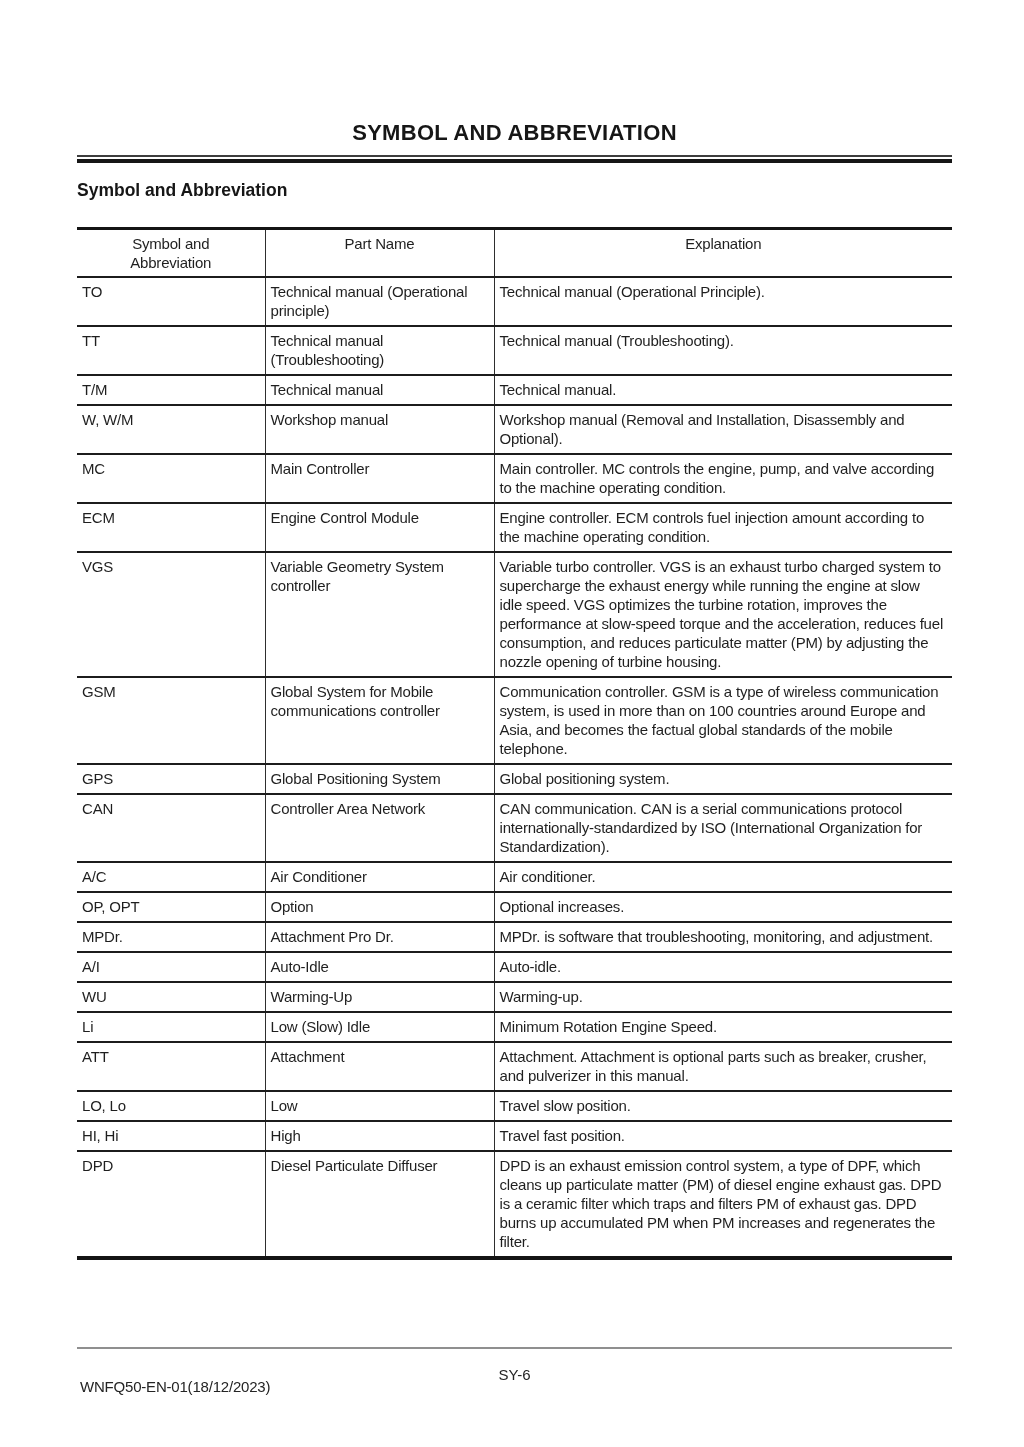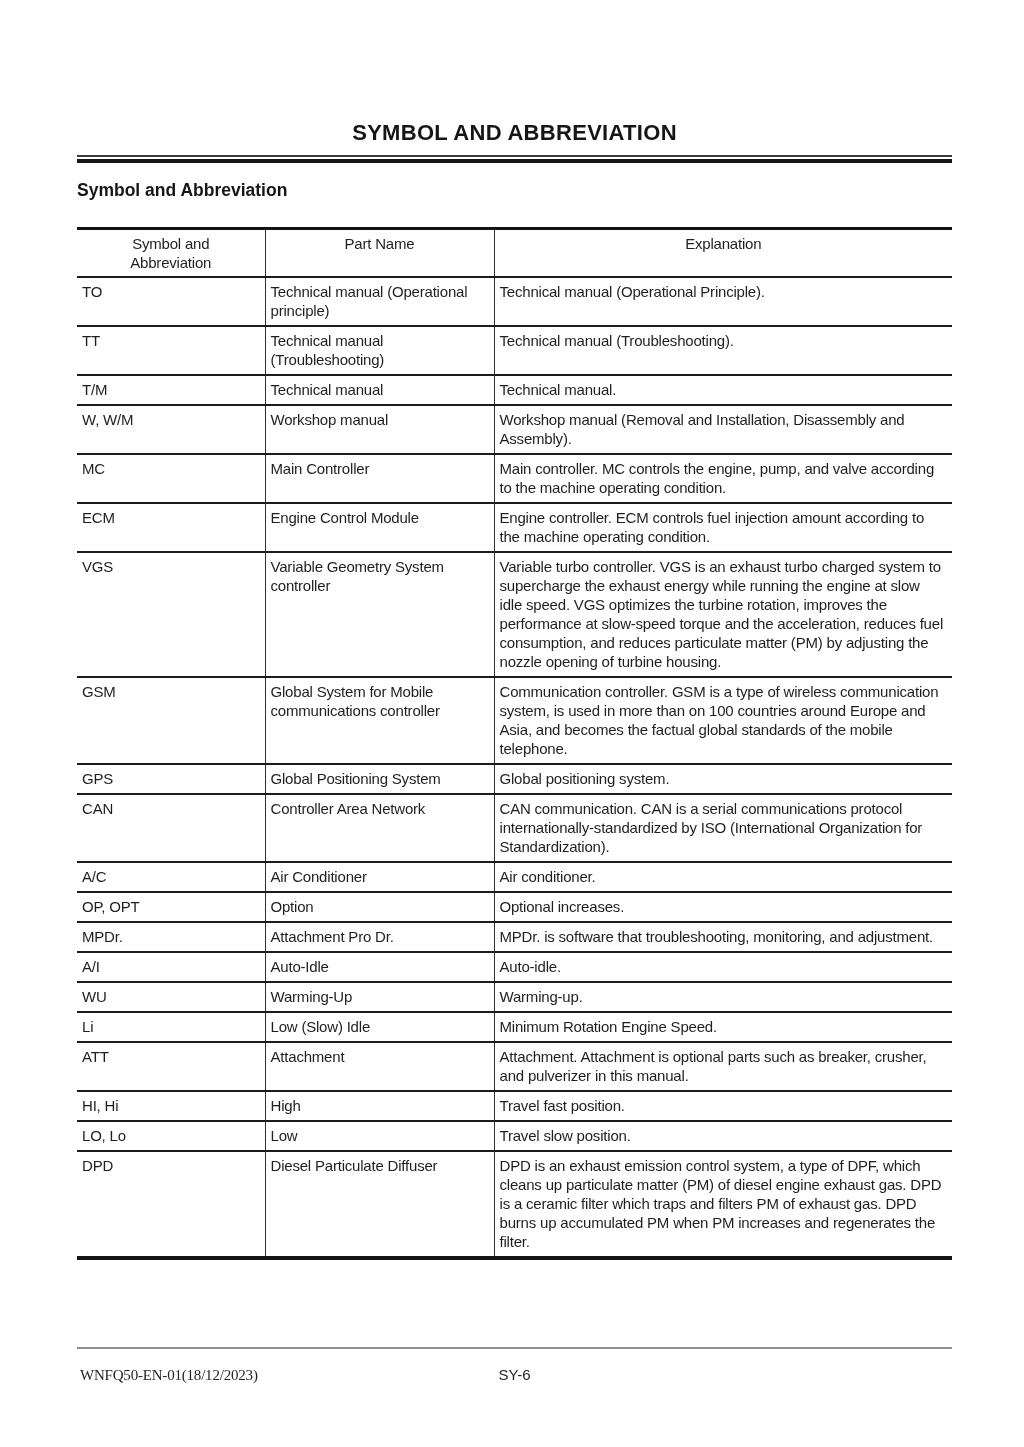--- a/index.html
+++ b/index.html
@@ -88,23 +88,22 @@
     border-top: 2px solid #8f8f8f;
   }
   .footer-row {
     position: relative;
     margin-top: 17px;
     height: 18px;
   }
   .footer-doc-code {
     position: absolute;
     left: 3px;
-    top: 0;
+    top: 12px;
     letter-spacing: -0.2px;
-    font-family: Liberation Serif, serif;
   }
   .footer-page-number {
     position: absolute;
     left: 0;
     right: 0;
     top: 0;
     text-align: center;
   }
 </style>
 </head>
@@ -146,21 +145,21 @@
 
   <tr>
     <td class="col-symbol">T/M</td>
     <td class="col-part">Technical manual</td>
     <td class="col-expl">Technical manual.</td>
   </tr>
 
   <tr>
     <td class="col-symbol">W, W/M</td>
     <td class="col-part">Workshop manual</td>
-    <td class="col-expl">Workshop manual (Removal and Installation, Disassembly and Assembly).</td>
+    <td class="col-expl">Workshop manual (Removal and Installation, Disassembly and Optional).</td>
   </tr>
 
   <tr>
     <td class="col-symbol">MC</td>
     <td class="col-part">Main Controller</td>
     <td class="col-expl">Main controller. MC controls the engine, pump, and valve according to the machine operating condition.</td>
   </tr>
 
   <tr>
     <td class="col-symbol">ECM</td>
@@ -228,29 +227,29 @@
     <td class="col-expl">Minimum Rotation Engine Speed.</td>
   </tr>
 
   <tr>
     <td class="col-symbol">ATT</td>
     <td class="col-part">Attachment</td>
     <td class="col-expl">Attachment. Attachment is optional parts such as breaker, crusher, and pulverizer in this manual.</td>
   </tr>
 
   <tr>
+    <td class="col-symbol">LO, Lo</td>
+    <td class="col-part">Low</td>
+    <td class="col-expl">Travel slow position.</td>
+  </tr>
+
+  <tr>
     <td class="col-symbol">HI, Hi</td>
     <td class="col-part">High</td>
     <td class="col-expl">Travel fast position.</td>
-  </tr>
-
-  <tr>
-    <td class="col-symbol">LO, Lo</td>
-    <td class="col-part">Low</td>
-    <td class="col-expl">Travel slow position.</td>
   </tr>
 
 
   <tr>
     <td class="col-symbol">DPD</td>
     <td class="col-part">Diesel Particulate Diffuser</td>
     <td class="col-expl">DPD is an exhaust emission control system, a type of DPF, which cleans up particulate matter (PM) of diesel engine exhaust gas. DPD is a ceramic filter which traps and filters PM of exhaust gas. DPD burns up accumulated PM when PM increases and regenerates the filter.</td>
   </tr>
 </tbody>
   </table>

